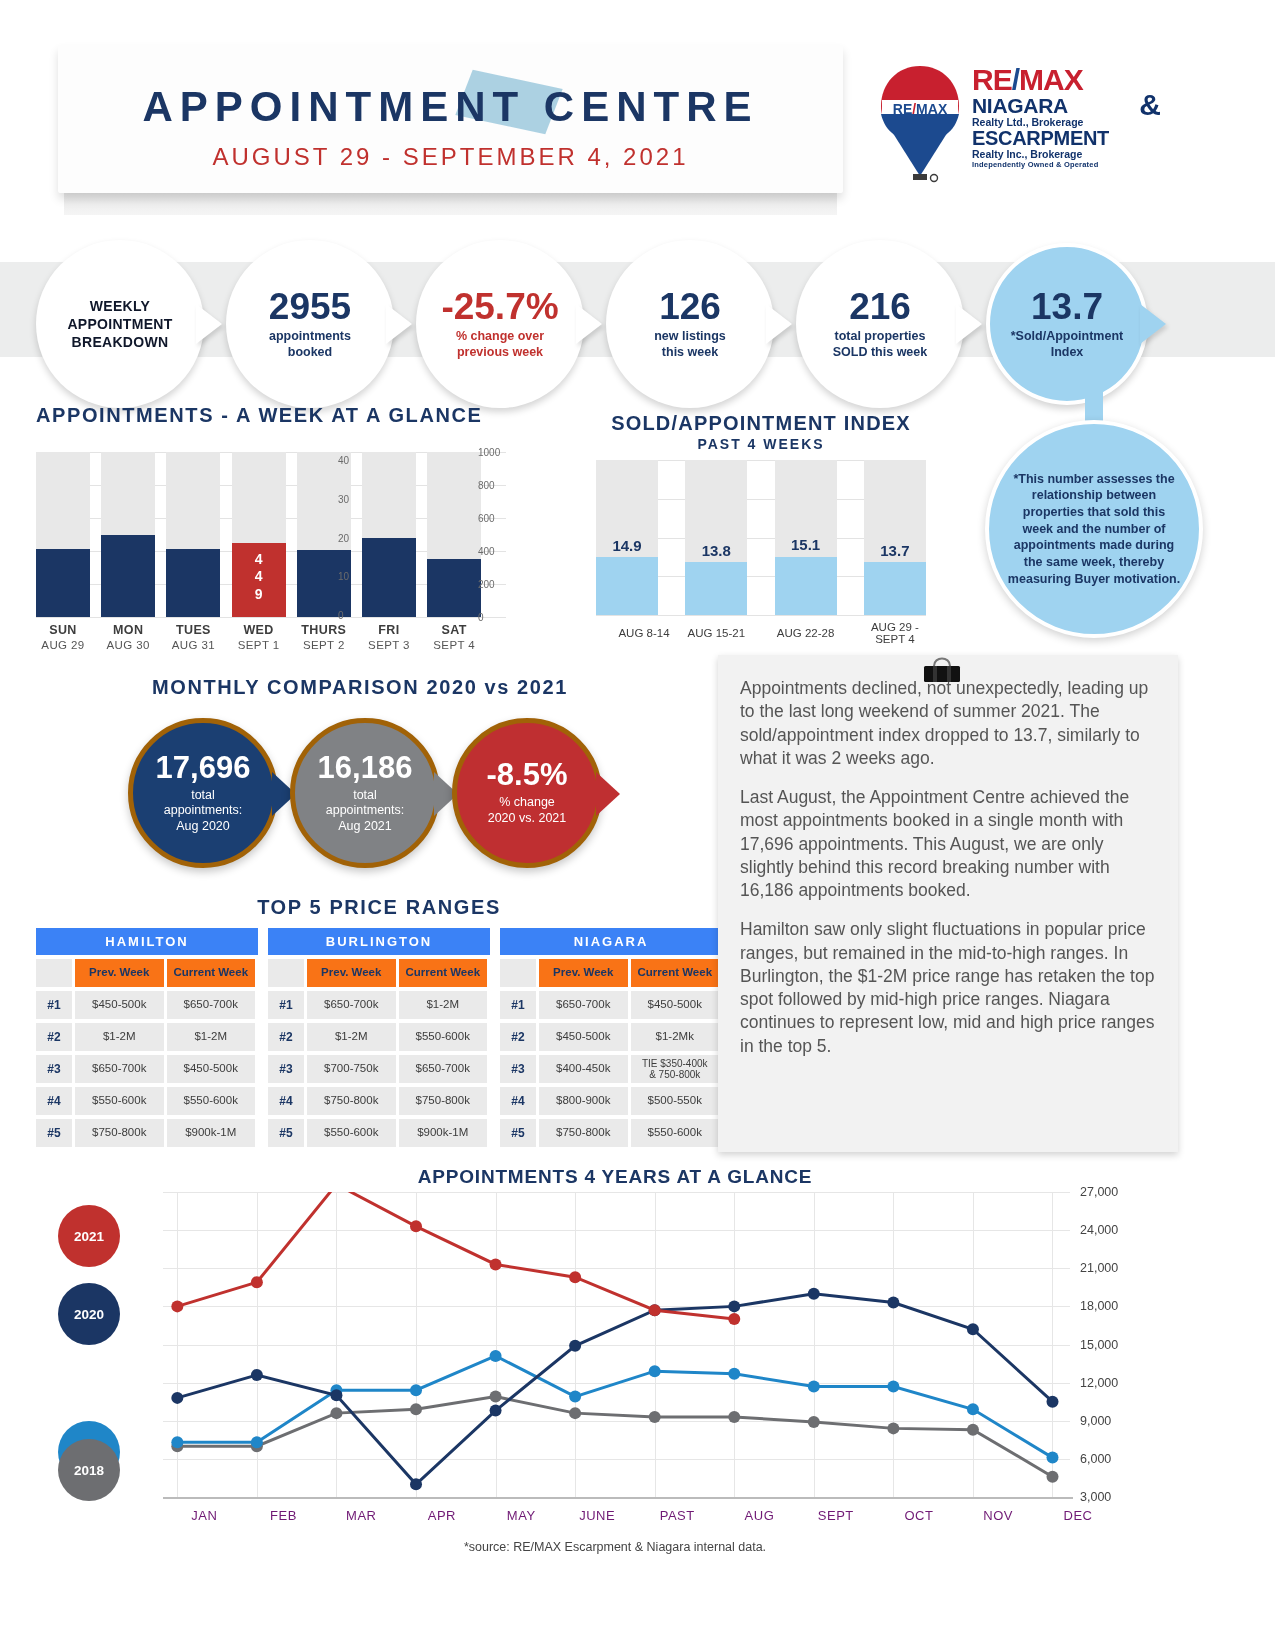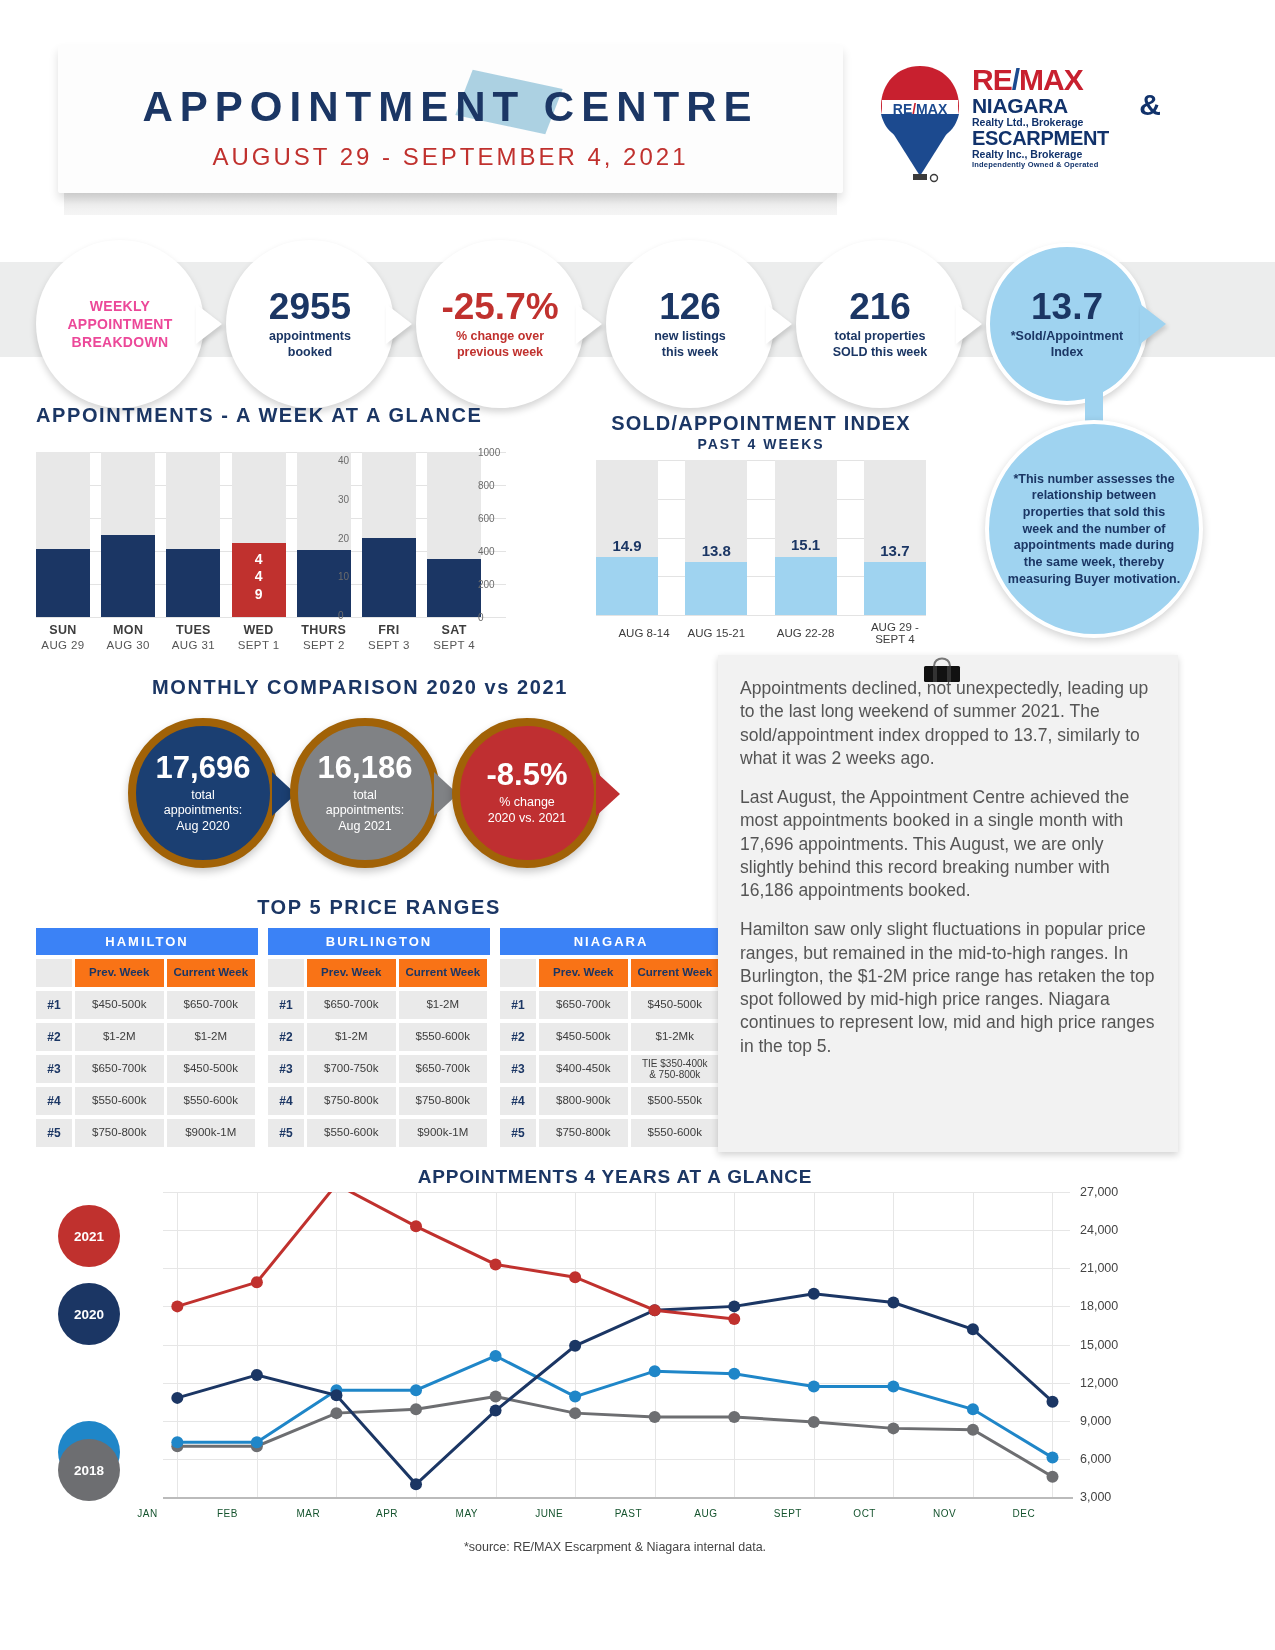--- a/index.html
+++ b/index.html
@@ -57,21 +57,21 @@
     position:absolute; border-radius:50%;
     background:#fff;
     box-shadow:0 4px 7px rgba(0,0,0,.17);
     display:flex; flex-direction:column; align-items:center; justify-content:center;
     text-align:center;
   }
   .bubble .big { font-size:37px; font-weight:bold; color:#1b3664; line-height:1; }
   .bubble .big.red { color:#c0312e; }
   .bubble .cap { font-size:12.5px; font-weight:bold; color:#1b3664; line-height:1.22; margin-top:4px;}
   .bubble .cap.red { color:#c0312e; }
-  .bubble .hdr { font-size:14px; font-weight:bold; color:#ec4899; line-height:1.3; letter-spacing:.3px;}
+  .bubble .hdr { font-size:14px; font-weight:bold; color:#0f172a; line-height:1.3; letter-spacing:.3px;}
   .tail {
     position:absolute; width:0;height:0;
     border-top:20px solid transparent; border-bottom:20px solid transparent;
     border-left:26px solid #fff;
     filter:drop-shadow(2px 3px 2px rgba(0,0,0,.14));
   }
   
   .sec-title { position:absolute; font-size:20px; font-weight:bold; color:#1b3664; letter-spacing:1.6px; }
   
   #week-chart { position:absolute; left:36px; top:452px; width:470px; height:165px; }
@@ -97,21 +97,21 @@
   #connector { position:absolute; left:1085px; top:380px; width:18px; height:45px; background:#9fd3f0; }
   #explain {
     position:absolute; left:985px; top:420px; width:218px; height:218px;
     border-radius:50%; background:#9fd3f0; border:4px solid #fff;
     box-shadow:0 3px 8px rgba(0,0,0,.18);
     display:flex; align-items:center; justify-content:center; text-align:center;
     padding:18px;
   }
   #explain p { margin:0; font-size:12.5px; font-weight:bold; color:#1b3664; line-height:1.33; }
   
-  .mbub { position:absolute; width:150px; height:150px; border-radius:50%; border:8px solid #a16207;
+  .mbub { position:absolute; width:150px; height:150px; border-radius:50%; border:5px solid #a16207;
           box-shadow:0 4px 8px rgba(0,0,0,.22);
           display:flex; flex-direction:column; align-items:center; justify-content:center; text-align:center; color:#fff; }
   .mbub .num { font-size:31px; font-weight:bold; line-height:1; }
   .mbub .cap { font-size:12.5px; line-height:1.25; margin-top:5px; }
   .mtail { position:absolute; width:0;height:0;
            border-top:22px solid transparent; border-bottom:22px solid transparent; }
   
   .tbl { position:absolute; width:222px; }
   .tbl-head { background:#3b82f6; color:#fff; text-align:center; font-size:13px; font-weight:bold;
               letter-spacing:2px; padding:6px 0; }
@@ -130,21 +130,21 @@
   #note p { margin:0 0 16px 0; font-size:17.5px; line-height:1.33; color:#555; font-weight:300; }
   #note-inner { padding:22px 22px 0 22px; }
   #clip { position:absolute; left:920px; top:652px; width:44px; height:36px; }
   
   #line-title { position:absolute; left:0; top:1166px; width:1230px; text-align:center;
                 font-size:19px; font-weight:bold; color:#1b3664; letter-spacing:.8px;}
   #linechart { position:absolute; left:163px; top:1192px; width:907px; height:305px; }
   .lc-vgrid { position:absolute; top:0; width:1px; height:305px; background:#e6e6e6; }
   .lc-hgrid { position:absolute; left:0; width:907px; height:1px; background:#e6e6e6; }
   .lc-ytick { position:absolute; left:1080px; font-size:12.5px; color:#444; transform:translateY(-50%); }
-  .lc-xtick { position:absolute; top:1508px; font-size:10px; color:#14532d; text-align:left; width:80px; letter-spacing:.5px;}
+  .lc-xtick { position:absolute; top:1508px; font-size:13px; color:#701a75; text-align:right; width:80px; letter-spacing:.5px;}
   .lgbl { position:absolute; width:62px; height:62px; border-radius:50%;
           display:flex; align-items:center; justify-content:center;
           color:#fff; font-size:13.5px; font-weight:bold; }
   #source { position:absolute; left:0; top:1540px; width:1230px; text-align:center;
             font-size:12.5px; color:#444; }
   #axis-line { position:absolute; left:163px; top:1497px; width:910px; height:2px; background:#bbb; }
 </style>
 </head>
 <body>
 

